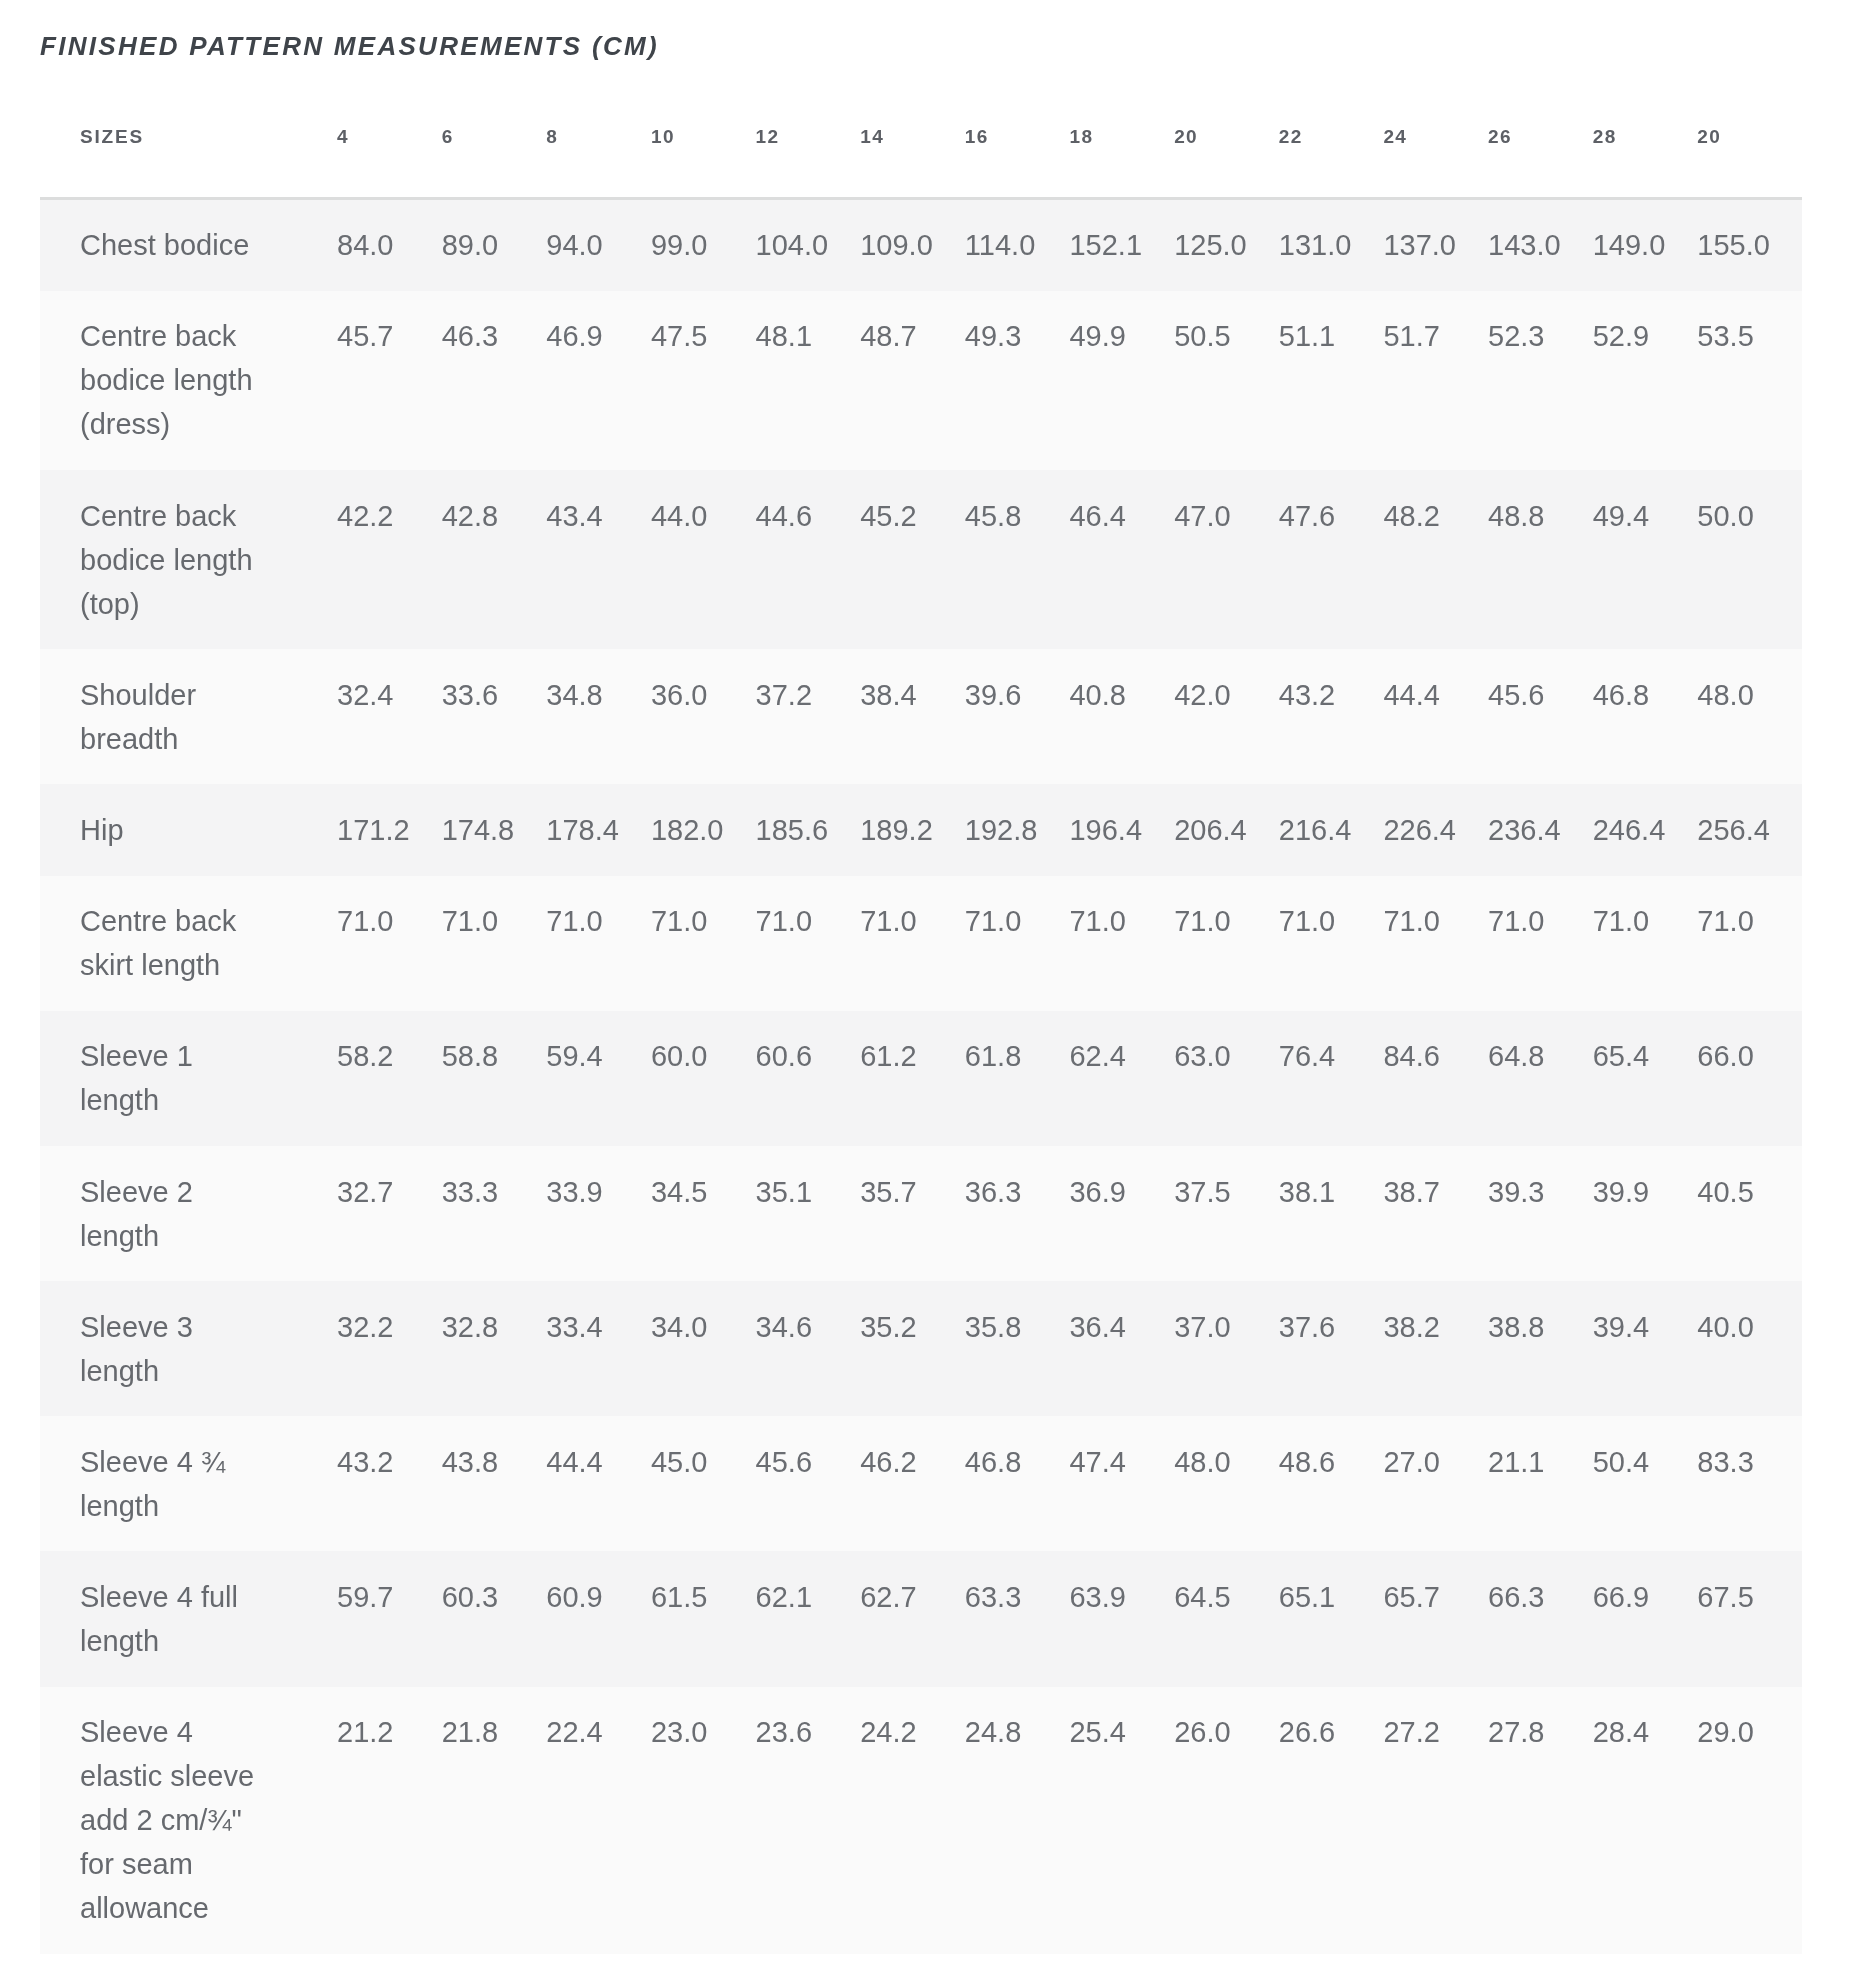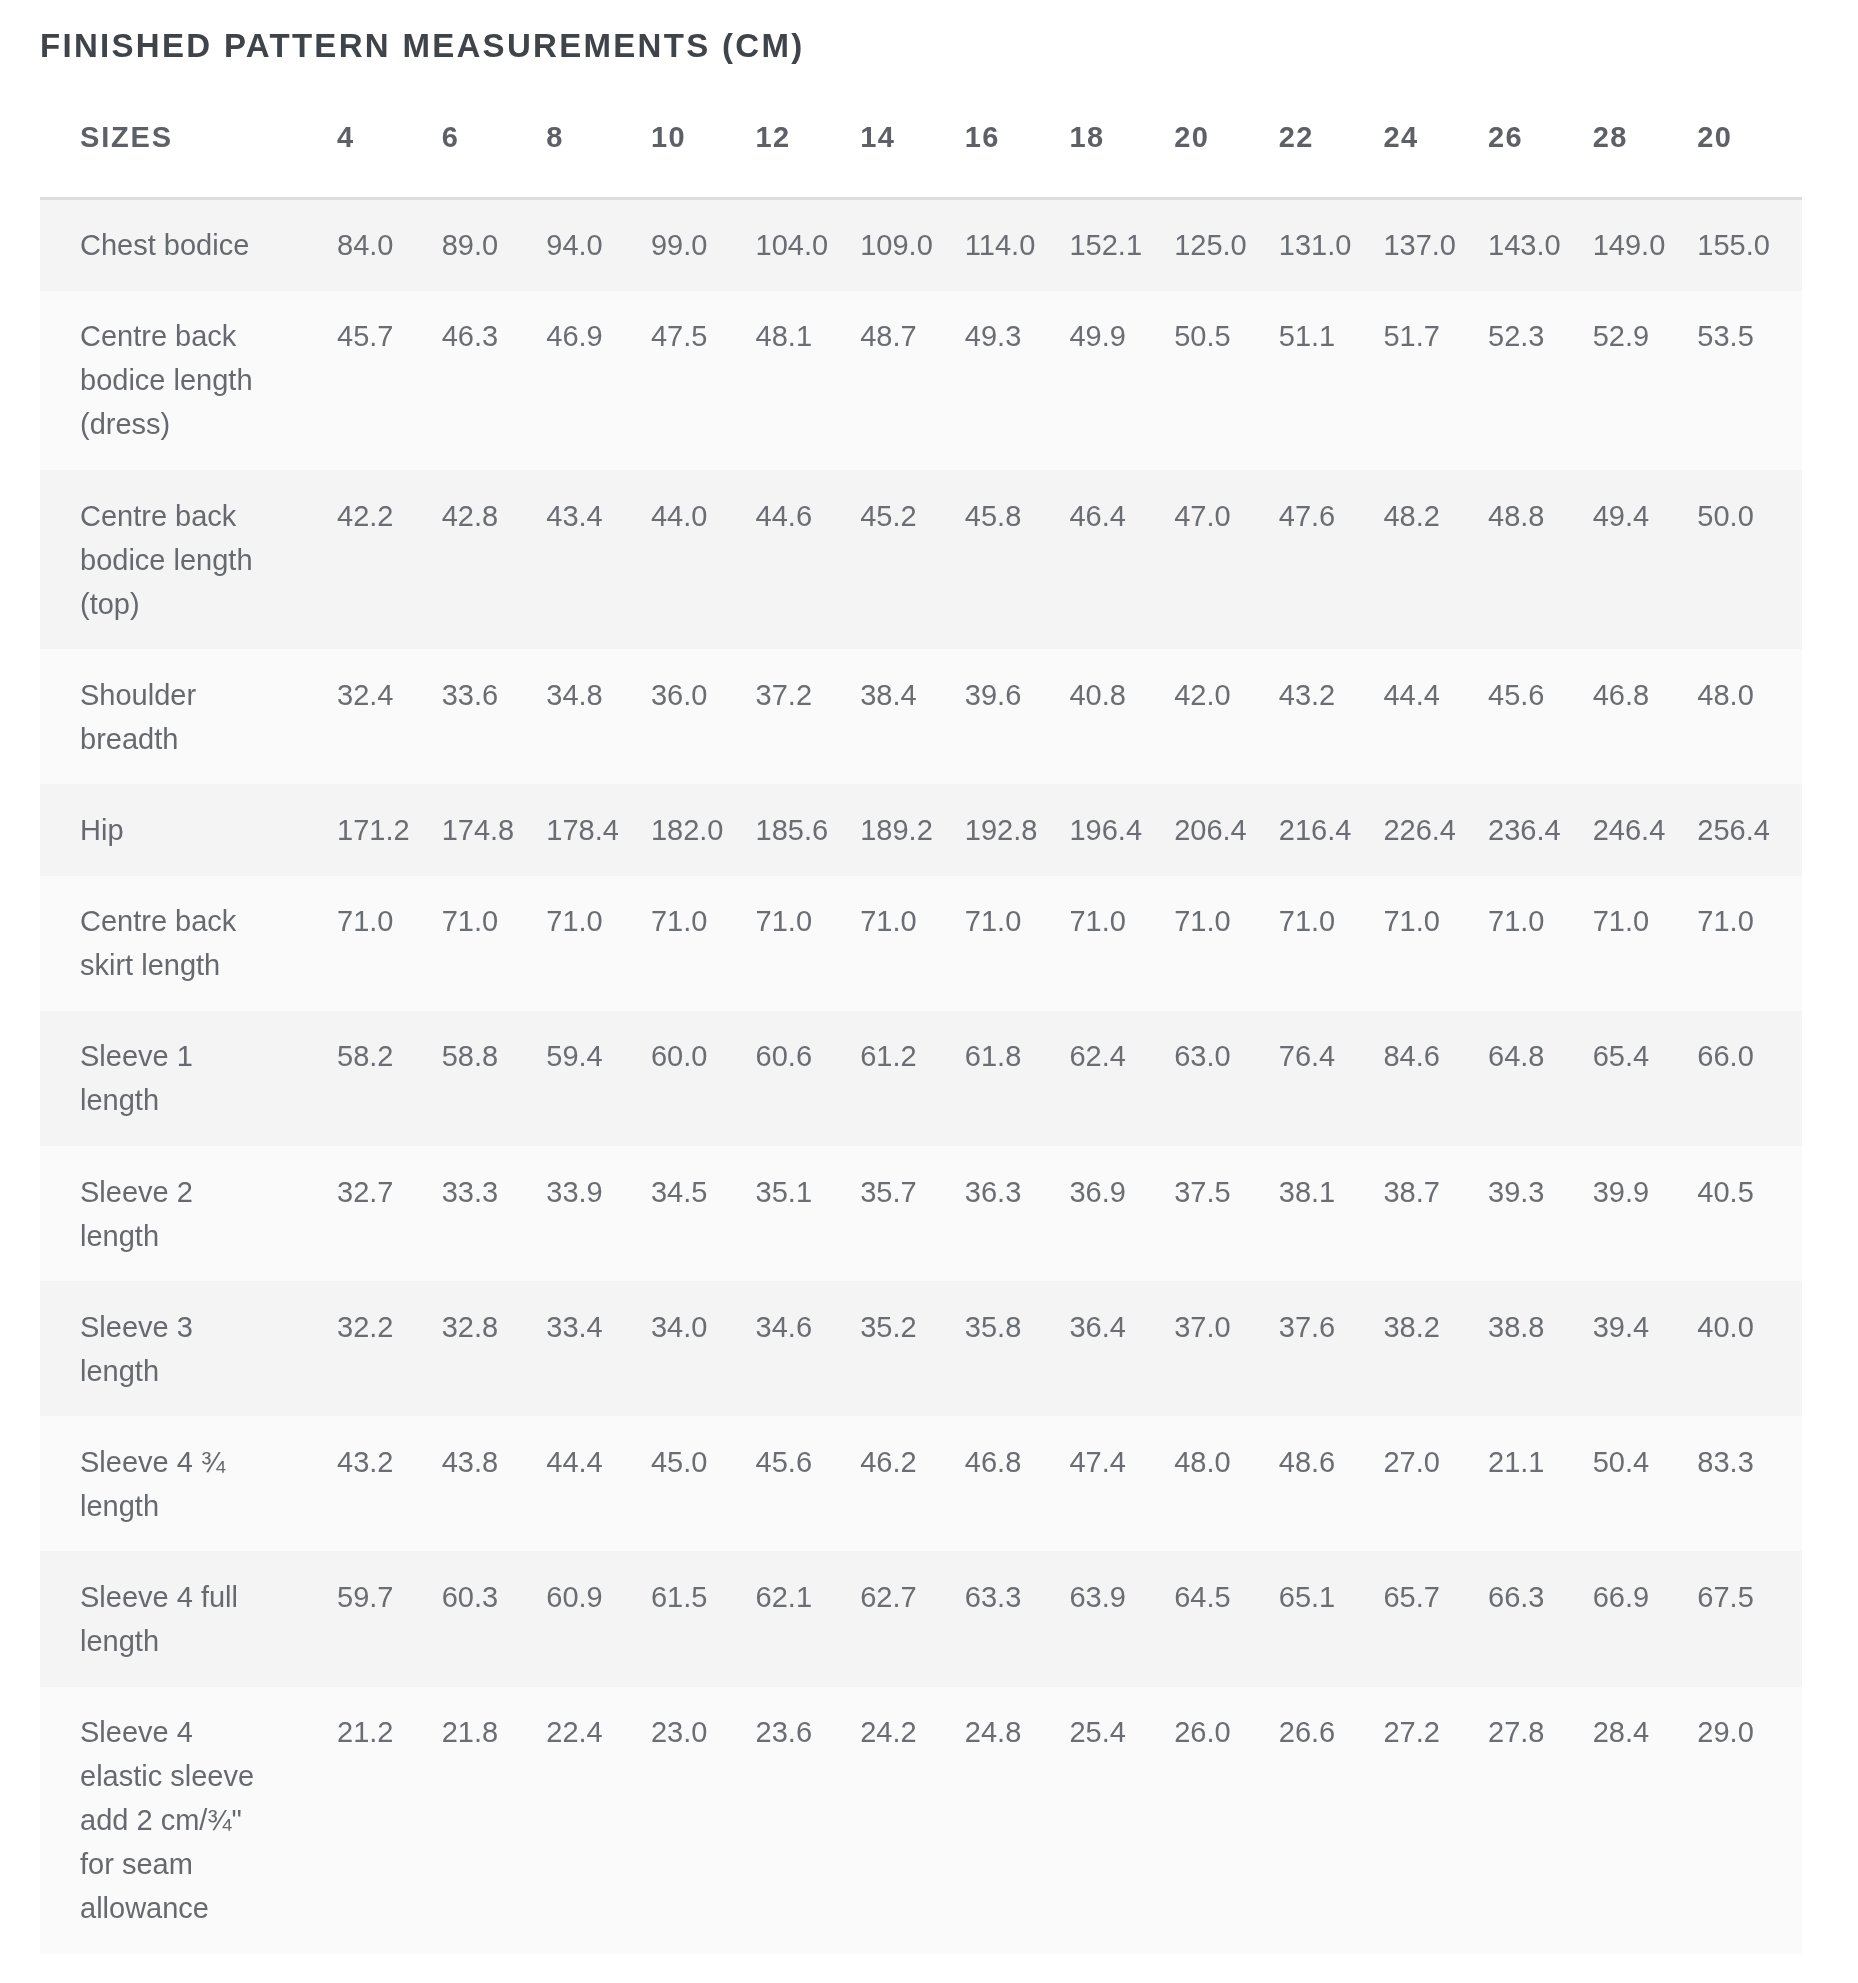--- a/index.html
+++ b/index.html
@@ -12,36 +12,37 @@
     width: 1858px;
     height: 1984px;
     box-sizing: border-box;
     padding: 23.6px 56px 0 40px;
     background: #ffffff;
     font-family: "Liberation Sans", "DejaVu Sans", sans-serif;
     overflow: hidden;
   }
   .chart-title {
     margin: 0 0 47px 0;
-    font-size: 33px;
+    font-size: 26px;
     line-height: 44px;
     font-weight: 600;
     letter-spacing: 2.3px;
     color: #3f444a;
+    font-style: italic;
   }
   table.measurements {
     width: 100%;
     border-collapse: collapse;
     table-layout: fixed;
   }
   col.label-col { width: 297px; }
   thead th {
     text-align: left;
     vertical-align: top;
-    font-size: 29px;
+    font-size: 19px;
     line-height: 44px;
     font-weight: 600;
     letter-spacing: 1.4px;
     color: #5d6066;
     padding: 0 0 38px 0;
     border-bottom: 3.6px solid #dcdddd;
   }
   thead th.label-cell {
     padding-left: 40px;
     letter-spacing: 1.8px;

